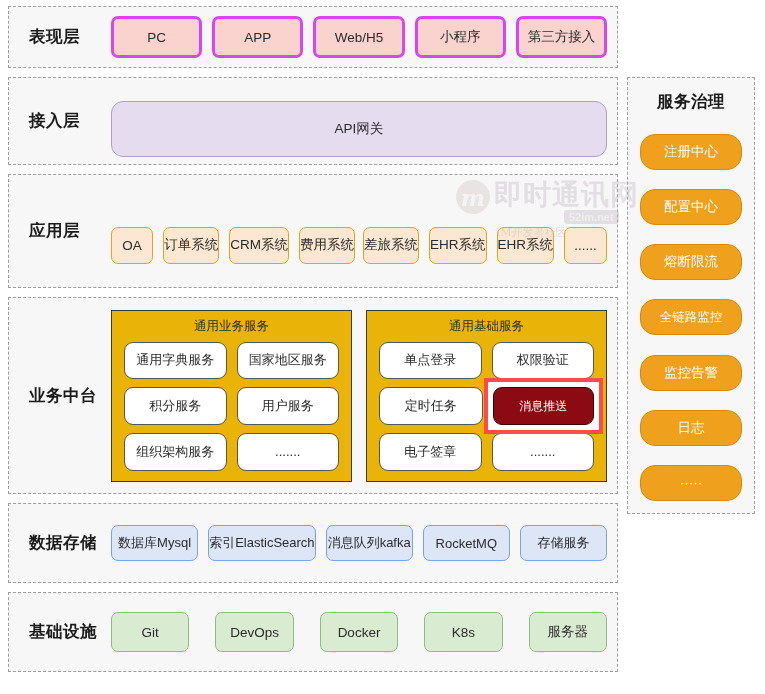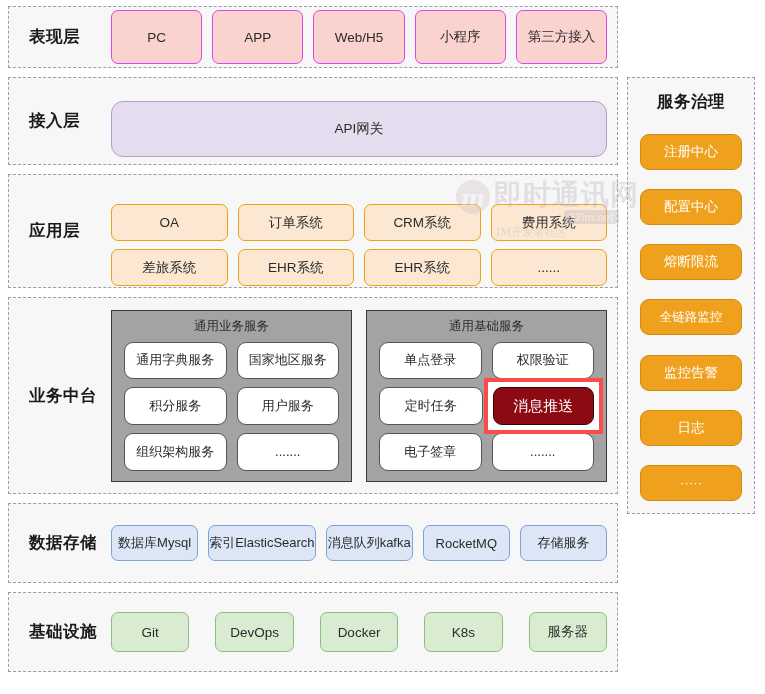--- a/index.html
+++ b/index.html
@@ -65,57 +65,57 @@
     color: #2b2b2b;
     text-align: center;
     white-space: nowrap;
   }
 
   
   .row-presentation { height: 62px; }
   .row-presentation .layer-body { gap: 10px; }
   .chip-pres {
     flex: 1 1 0;
-    height: 54px;
+    height: 42px;
     background: #fad2ce;
-    border: 1px solid #d946ef;
+    border: 3px solid #d946ef;
   }
 
   
   .row-access { height: 88px; }
   .chip-gateway {
     flex: 1 1 auto;
     height: 56px;
     background: #e5ddef;
     border: 1px solid #b09ec6;
     border-radius: 12px;
     position: relative;
     z-index: 1;
     margin-top: 15px;
   }
 
   
   .row-app { height: 114px; }
-  .row-app .layer-body { flex-direction: column; gap: 8px; margin-top: 28px; }
+  .row-app .layer-body { flex-direction: row; gap: 8px; margin-top: 28px; }
   .app-row { display: flex; gap: 10px; width: 100%; }
   .chip-app {
     flex: 1 1 0;
     height: 37px;
     background: #fce8d2;
     border: 1px solid #e8a317;
   }
 
   
   .row-biz { height: 197px; }
   .row-biz .layer-body { gap: 14px; align-items: stretch; height: 172px; }
 
   .panel {
     flex: 1 1 0;
     border: 1.5px solid #3a3a3a;
-    background: #a3a3a3;
+    background: #eab308;
     padding: 7px 12px 10px 12px;
     display: flex;
     flex-direction: column;
   }
   .panel-title {
     font-size: 12.5px;
     color: #2b2b2b;
     text-align: center;
     margin-bottom: 7px;
   }
@@ -149,21 +149,21 @@
     z-index: 2;
   }
   .chip-highlight {
     position: relative;
     z-index: 3;
     flex: 1 1 0;
     background: #8c0b12;
     border: 1.3px solid #3a0205;
     border-radius: 9px;
     color: #ffffff;
-    font-size: 15px;
+    font-size: 12px;
     display: flex;
     align-items: center;
     justify-content: center;
   }
 
   
   .row-data { height: 80px; }
   .row-data .layer-body { gap: 10px; }
   .chip-data {
     flex: 1 1 0;
@@ -209,21 +209,21 @@
     flex: 1 1 auto;
     width: 100%;
     display: flex;
     flex-direction: column;
     justify-content: space-between;
   }
   .chip-gov {
     height: 36px;
     background: #efa01c;
     border: 1px solid #d08c12;
-    border-radius: 9px;
+    border-radius: 15px;
     color: #ffffff;
     font-size: 13.5px;
     display: flex;
     align-items: center;
     justify-content: center;
     white-space: nowrap;
   }
   .chip-gov.narrow { font-size: 12.5px; }
 
   

